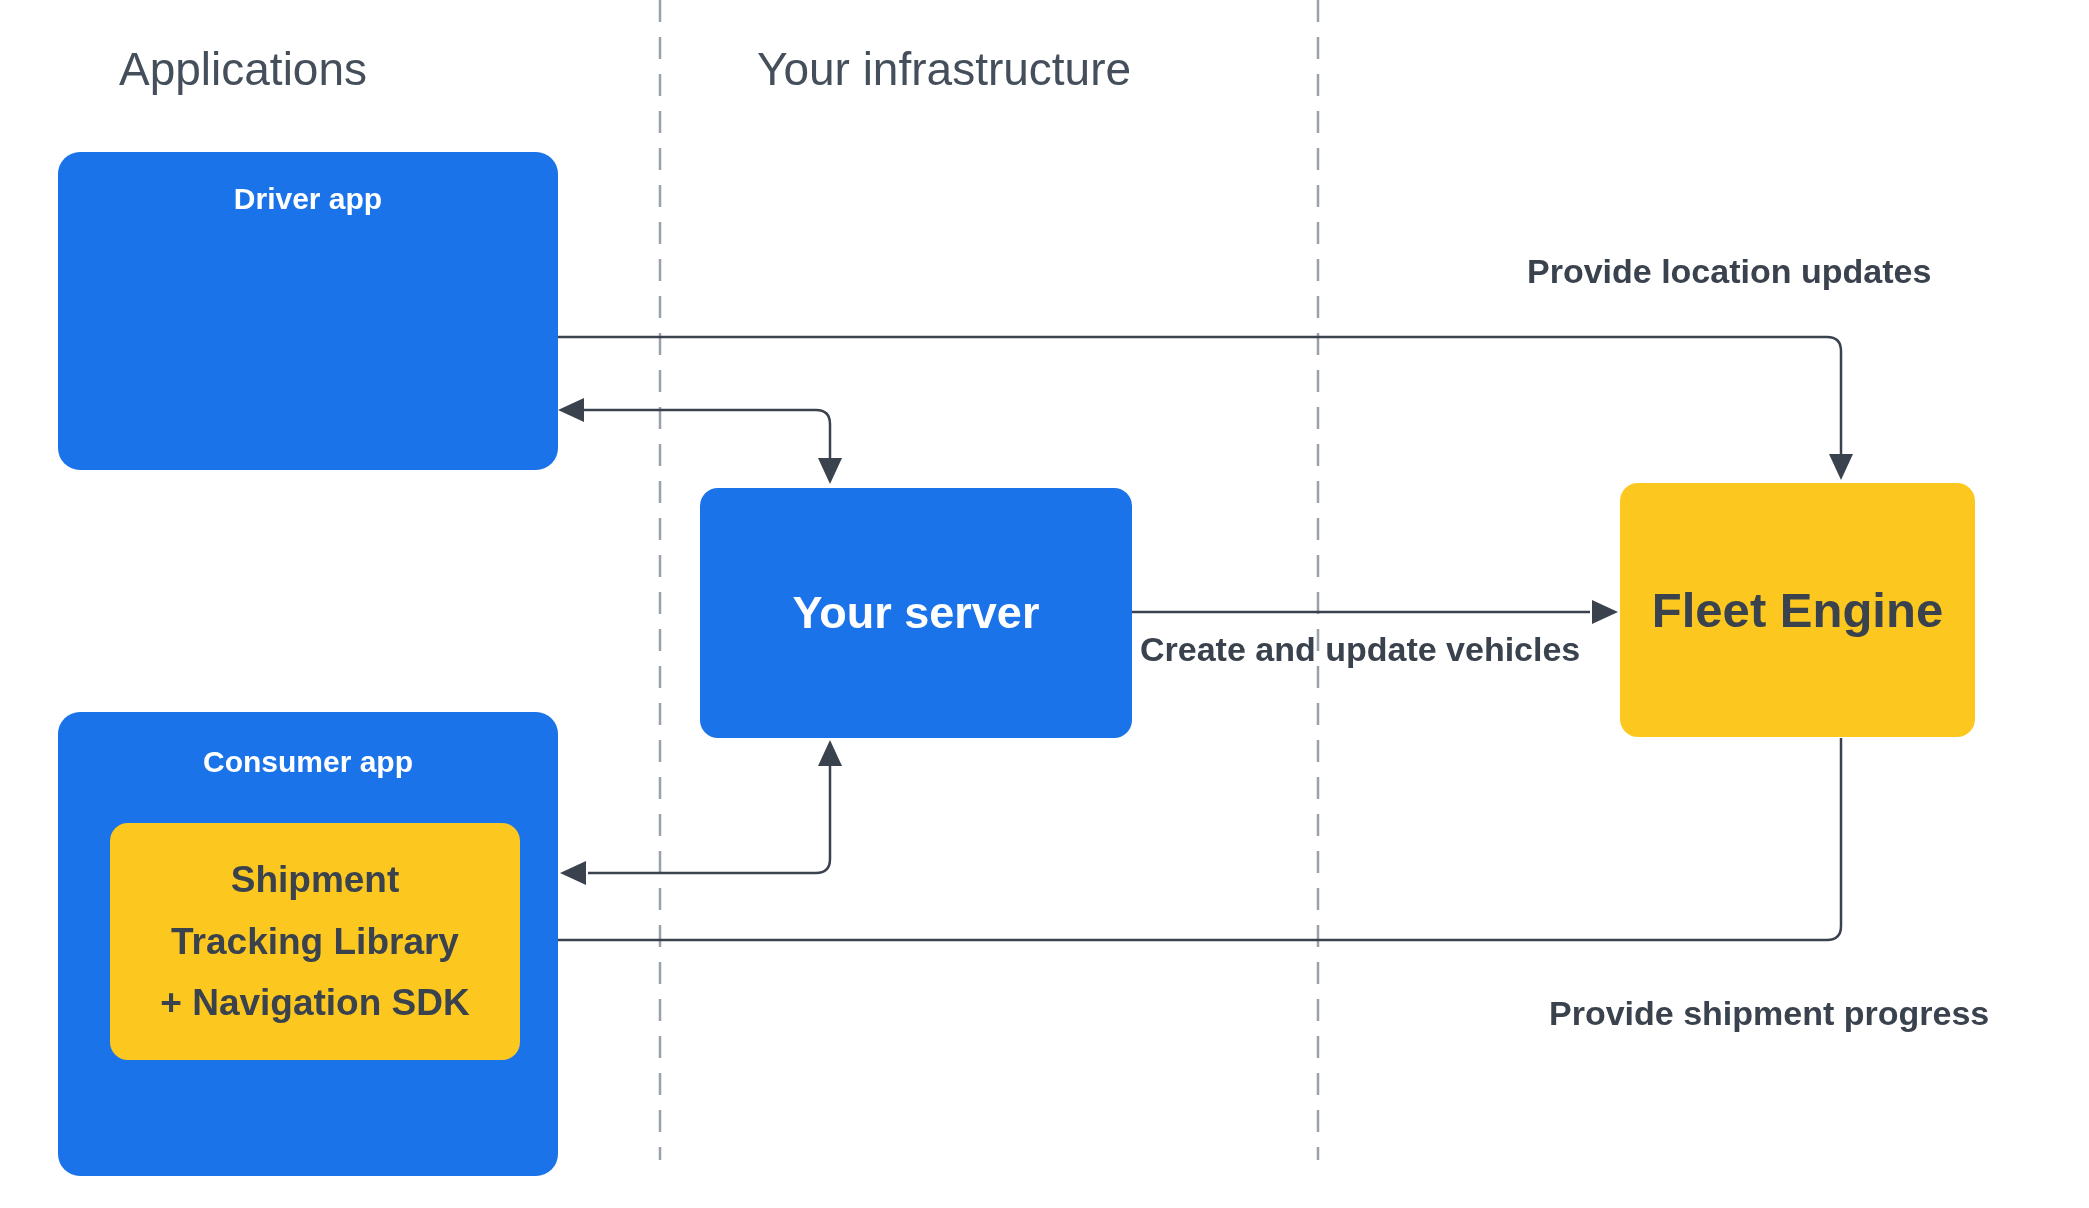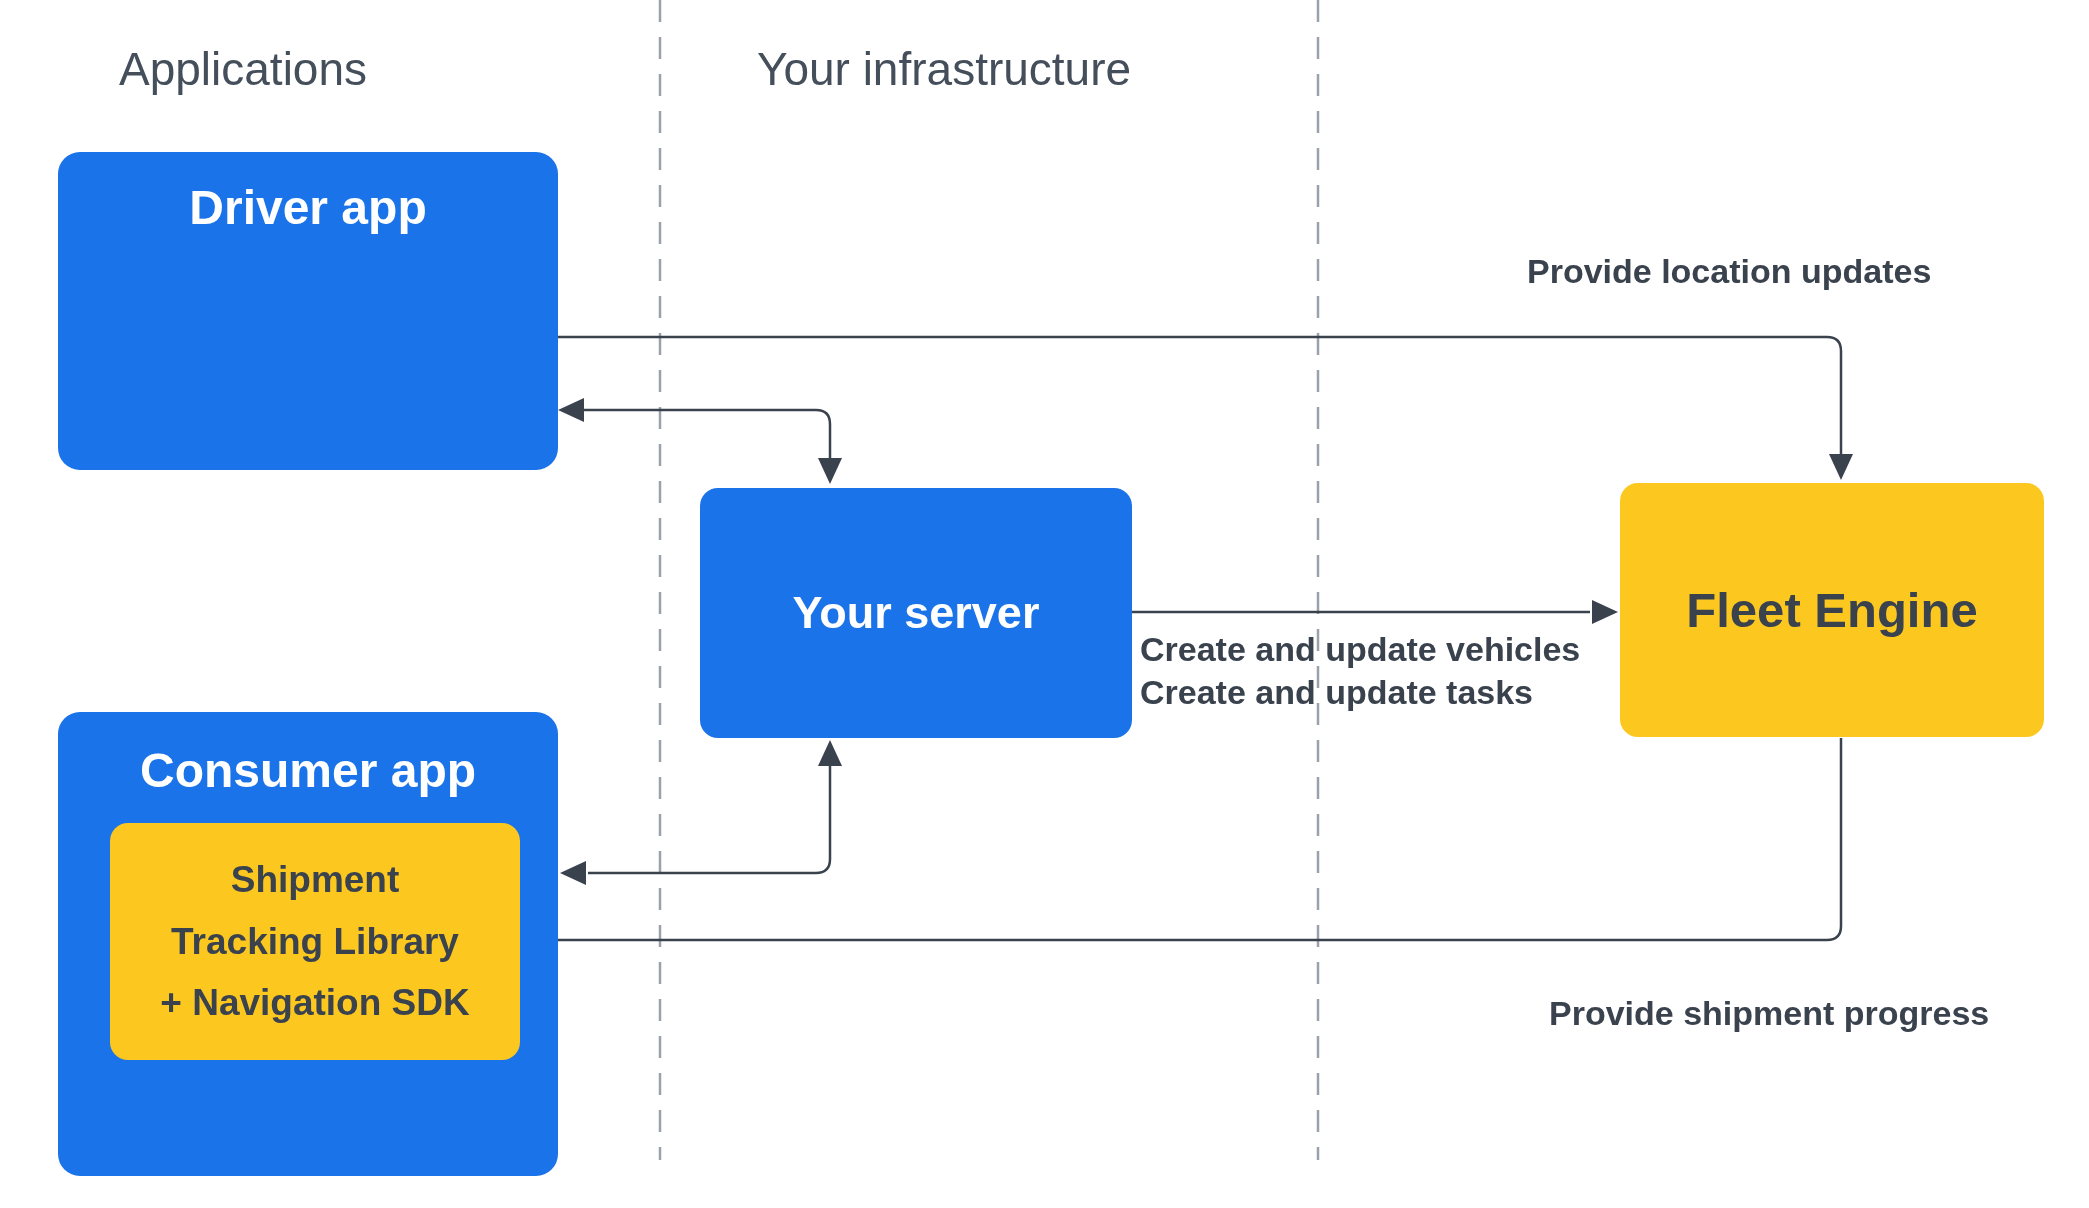--- a/index.html
+++ b/index.html
@@ -64,36 +64,36 @@
     text-align: center;
     color: var(--ink, #3a424e);
     font-weight: 700;
   }
   .node-title {
     position: absolute;
     left: 0; right: 0;
     text-align: center;
     color: #ffffff;
     font-weight: 700;
-    font-size: 48px;
+    font-size: 30px;
     line-height: 1.1;
   }
   .node-driver   { left: 58px;  top: 152px; width: 500px; height: 318px; }
   .node-driver   .node-title { top: 30px; }
   .sdk-driver    { position: absolute; left: 25px; top: 111px; width: 442px; height: 152px;
                    font-size: 37px; line-height: 1.3; }
   .node-consumer { left: 58px;  top: 712px; width: 500px; height: 464px; }
   .node-consumer .node-title { top: 33px; }
   .sdk-consumer  { position: absolute; left: 52px; top: 111px; width: 410px; height: 237px;
                    font-size: 37px; line-height: 1.67; }
   .node-server   { left: 700px; top: 488px; width: 432px; height: 250px;
                    display: flex; align-items: center; justify-content: center;
                    border-radius: 18px; }
   .node-server .server-label { color:#fff; font-weight: 700; font-size: 45px; }
-  .node-fleet    { left: 1620px; top: 483px; width: 424px; height: 254px;
+  .node-fleet    { left: 1620px; top: 483px; width: 355px; height: 254px;
                    display: flex; align-items: center; justify-content: center;
                    font-size: 49px; }
 
   
   .edge-label {
     position: absolute;
     color: var(--ink, #3a424e);
     font-weight: 700;
     font-size: 34px;
     line-height: 1.26;
@@ -155,18 +155,17 @@
   </div>
 
   <div class="node yellow-box node-fleet">
     <div>Fleet Engine</div>
   </div>
 
   <div class="edge-label lbl-location">Provide location updates</div>
 
   <div class="edge-label lbl-create">
     <div>Create and update vehicles</div>
-    <div>Create and update tasks</div>
   </div>
 
   <div class="edge-label lbl-progress">Provide shipment progress</div>
 
 </div>
 
 </body></html>

